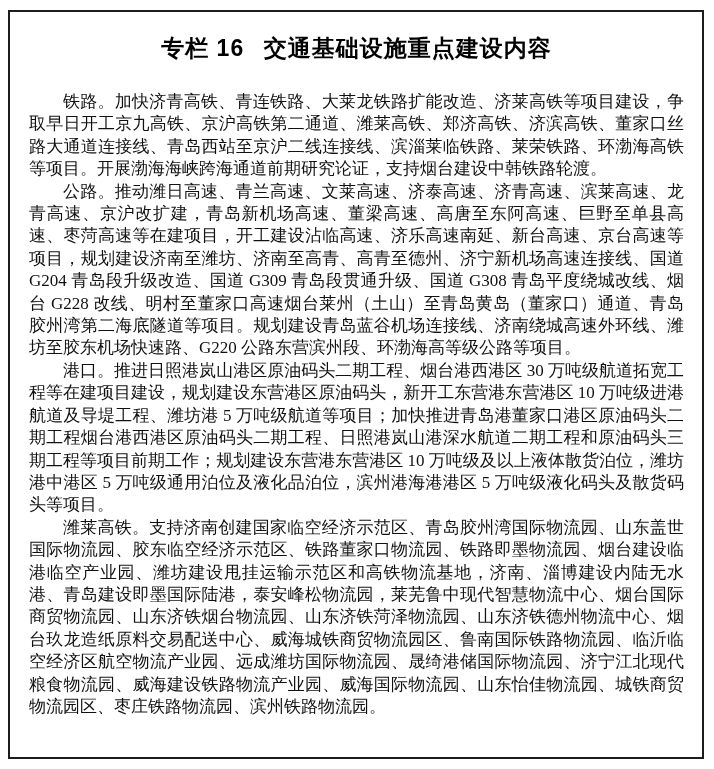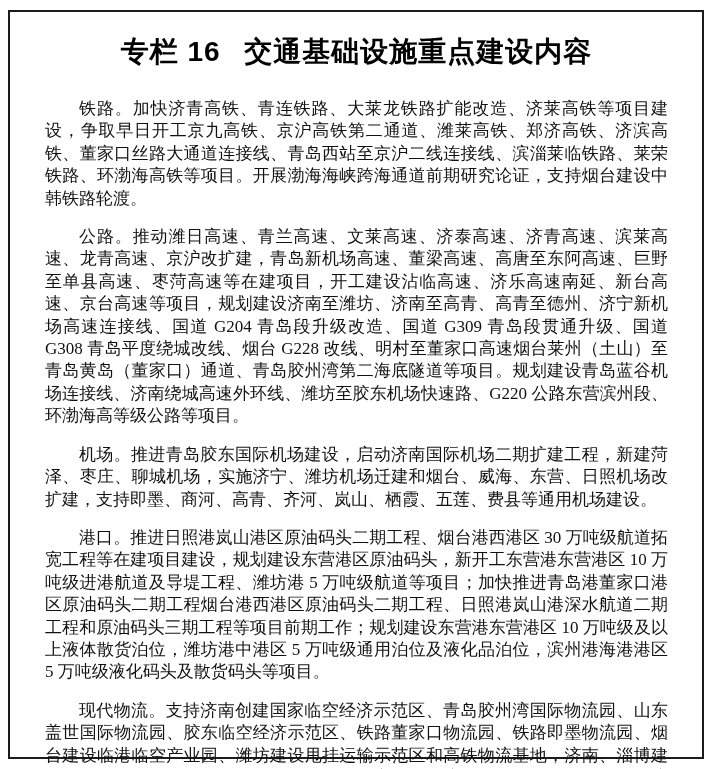--- a/index.html
+++ b/index.html
@@ -22,31 +22,31 @@
     height: 749px;
     box-sizing: border-box;
     border: 2px solid #1c1c1c;
     background: #ffffff;
     padding: 13px 18px 0 19px;
   }
   .panel-title {
     text-align: center;
     font-family: "Liberation Sans", "DejaVu Sans", sans-serif;
     font-weight: 700;
-    font-size: 28px;
+    font-size: 23px;
     color: #000000;
     letter-spacing: 1px;
     margin: 8px 0 27px 0;
     white-space: nowrap;
   }
   .panel-title .title-num {
     margin-right: 0.85em;
   }
   .para {
-    margin: 16px;
+    margin: 0;
     text-indent: 2em;
     font-size: 17px;
     line-height: 22.4px;
     color: #111111;
     text-align: justify;
     text-justify: inter-character;
     word-break: normal;
   }
   .para .lead {
     color: #111111;
@@ -61,25 +61,22 @@
   </div>
 
   <p class="para">
     <span class="lead">铁路。</span><span>加快济青高铁、青连铁路、大莱龙铁路扩能改造、济莱高铁等项目建设，争取早日开工京九高铁、京沪高铁第二通道、潍莱高铁、郑济高铁、济滨高铁、董家口丝路大通道连接线、青岛西站至京沪二线连接线、滨淄莱临铁路、莱荣铁路、环渤海高铁等项目。开展渤海海峡跨海通道前期研究论证，支持烟台建设中韩铁路轮渡。</span>
   </p>
 
   <p class="para">
     <span class="lead">公路。</span><span>推动潍日高速、青兰高速、文莱高速、济泰高速、济青高速、滨莱高速、龙青高速、京沪改扩建，青岛新机场高速、董梁高速、高唐至东阿高速、巨野至单县高速、枣菏高速等在建项目，开工建设沾临高速、济乐高速南延、新台高速、京台高速等项目，规划建设济南至潍坊、济南至高青、高青至德州、济宁新机场高速连接线、国道 G204 青岛段升级改造、国道 G309 青岛段贯通升级、国道 G308 青岛平度绕城改线、烟台 G228 改线、明村至董家口高速烟台莱州（土山）至青岛黄岛（董家口）通道、青岛胶州湾第二海底隧道等项目。规划建设青岛蓝谷机场连接线、济南绕城高速外环线、潍坊至胶东机场快速路、G220 公路东营滨州段、环渤海高等级公路等项目。</span>
   </p>
 
-  <p class="para">
-    <span class="lead">机场。</span><span>推进青岛胶东国际机场建设，启动济南国际机场二期扩建工程，新建菏泽、枣庄、聊城机场，实施济宁、潍坊机场迁建和烟台、威海、东营、日照机场改扩建，支持即墨、商河、高青、齐河、岚山、栖霞、五莲、费县等通用机场建设。</span>
-  </p>
 
   <p class="para">
     <span class="lead">港口。</span><span>推进日照港岚山港区原油码头二期工程、烟台港西港区 30 万吨级航道拓宽工程等在建项目建设，规划建设东营港区原油码头，新开工东营港东营港区 10 万吨级进港航道及导堤工程、潍坊港 5 万吨级航道等项目；加快推进青岛港董家口港区原油码头二期工程烟台港西港区原油码头二期工程、日照港岚山港深水航道二期工程和原油码头三期工程等项目前期工作；规划建设东营港东营港区 10 万吨级及以上液体散货泊位，潍坊港中港区 5 万吨级通用泊位及液化品泊位，滨州港海港港区 5 万吨级液化码头及散货码头等项目。</span>
   </p>
 
 
   <p class="para">
-    <span class="lead">现代物流。</span><span>支持济南创建国家临空经济示范区、青岛胶州湾国际物流园、山东盖世国际物流园、胶东临空经济示范区、铁路董家口物流园、铁路即墨物流园、烟台建设临港临空产业园、潍坊建设甩挂运输示范区和高铁物流基地，济南、淄博建设内陆无水港、青岛建设即墨国际陆港，泰安峰松物流园，莱芜鲁中现代智慧物流中心、烟台国际商贸物流园、山东济铁烟台物流园、山东济铁菏泽物流园、山东济铁德州物流中心、烟台玖龙造纸原料交易配送中心、威海城铁商贸物流园区、鲁南国际铁路物流园、临沂临空经济区航空物流产业园、远成潍坊国际物流园、晟绮港储国际物流园、济宁江北现代粮食物流园、威海建设铁路物流产业园、威海国际物流园、山东怡佳物流园、城铁商贸物流园区、枣庄铁路物流园、滨州铁路物流园。</span>
+    <span class="lead">潍莱高铁。</span><span>支持济南创建国家临空经济示范区、青岛胶州湾国际物流园、山东盖世国际物流园、胶东临空经济示范区、铁路董家口物流园、铁路即墨物流园、烟台建设临港临空产业园、潍坊建设甩挂运输示范区和高铁物流基地，济南、淄博建设内陆无水港、青岛建设即墨国际陆港，泰安峰松物流园，莱芜鲁中现代智慧物流中心、烟台国际商贸物流园、山东济铁烟台物流园、山东济铁菏泽物流园、山东济铁德州物流中心、烟台玖龙造纸原料交易配送中心、威海城铁商贸物流园区、鲁南国际铁路物流园、临沂临空经济区航空物流产业园、远成潍坊国际物流园、晟绮港储国际物流园、济宁江北现代粮食物流园、威海建设铁路物流产业园、威海国际物流园、山东怡佳物流园、城铁商贸物流园区、枣庄铁路物流园、滨州铁路物流园。</span>
   </p>
 </div>
 
 </body></html>

